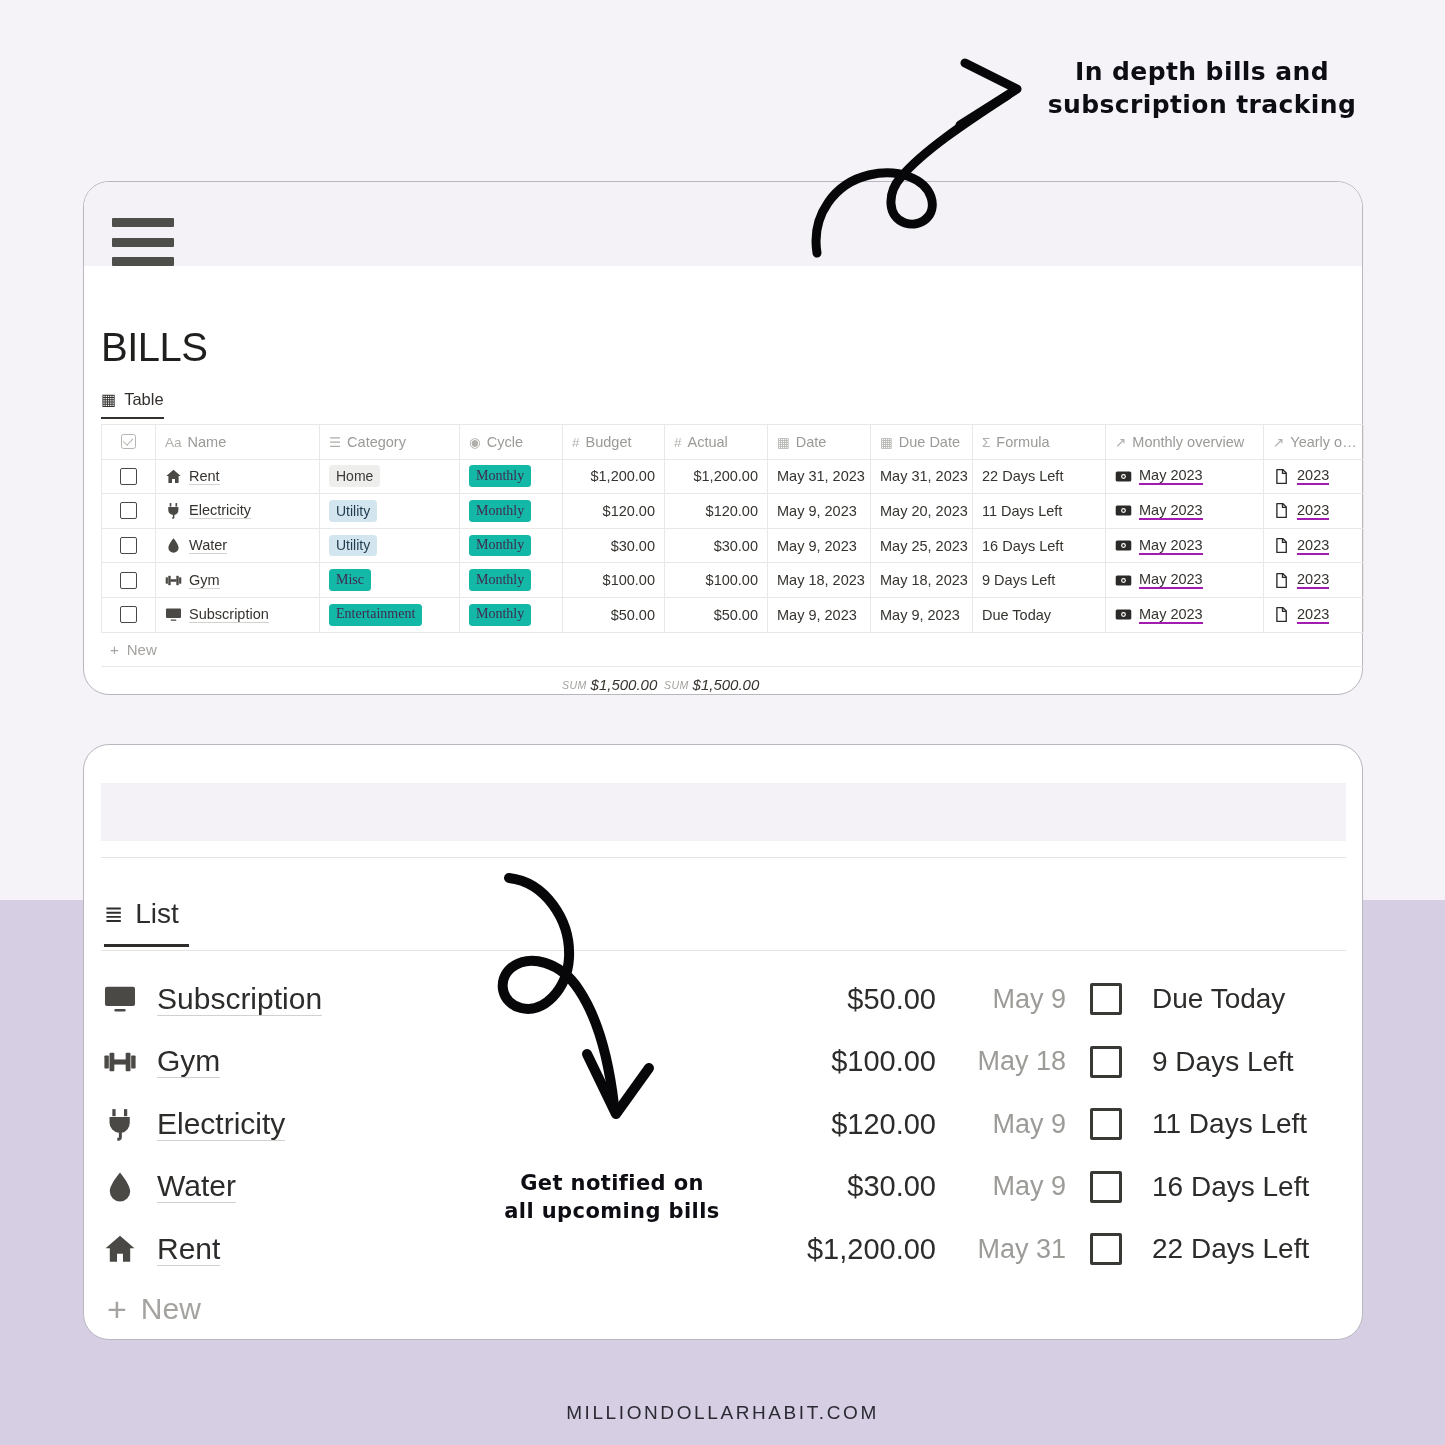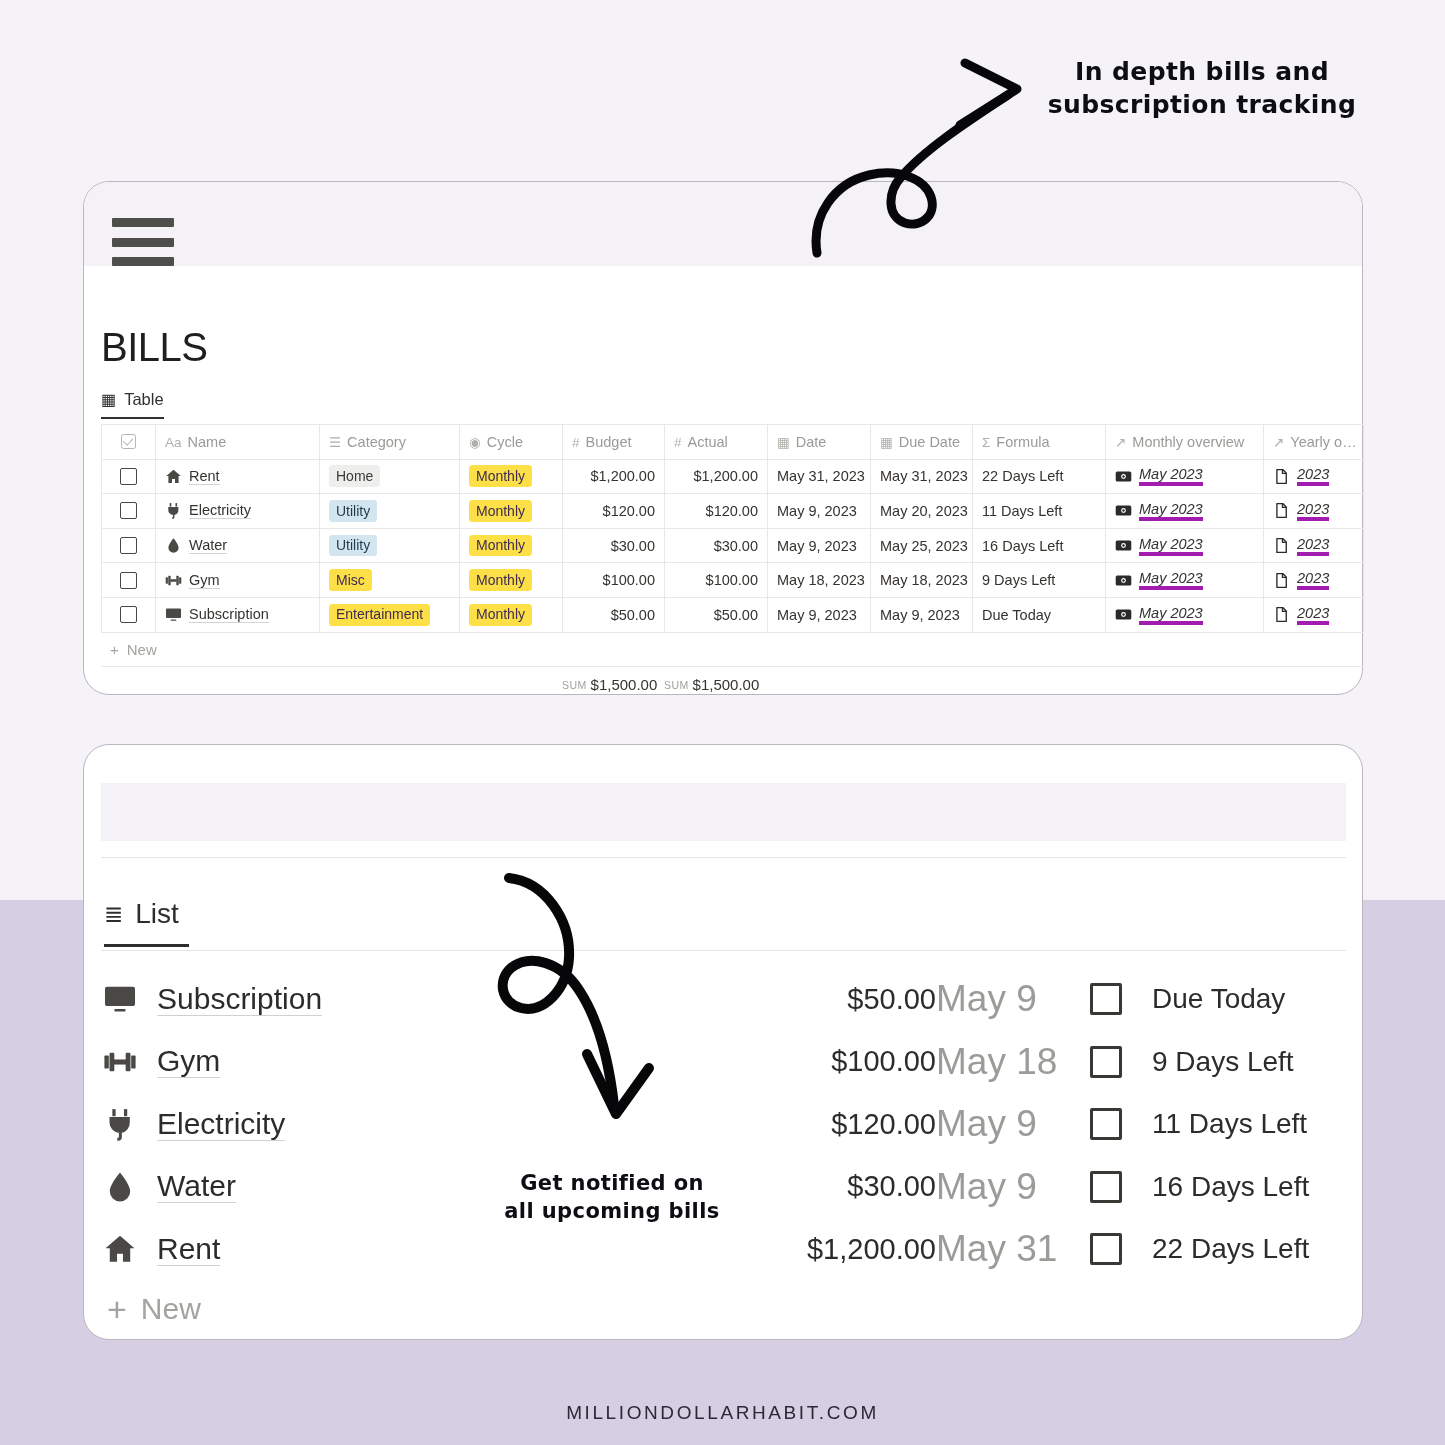--- a/index.html
+++ b/index.html
@@ -111,36 +111,36 @@
   .cellname { display: flex; align-items: center; gap: 7px; }
   .nm-ico { width: 17px; text-align:center; color:#4b4945; font-size: 15px; line-height:1; flex:0 0 auto; }
   .nm-txt { border-bottom: 1px solid #d5d3cf; }
 
   .tag {
     display: inline-block; padding: 2.5px 7px; border-radius: 3.5px;
     font-size: 14px; line-height: 1.2;
   }
   .tag-gray { background: #eeeeec; color: #3c3a37; }
   .tag-blue { background: #d3e5ef; color: #1f3b4d; }
-  .tag-purp { background: #fde047; color: #3f2b50; }
+  .tag-purp { background: #14b8a6; color: #3f2b50; font-family: Liberation Serif, serif; }
 
   .linkcell { display:flex; align-items:center; gap: 7px; }
-  .linkcell .lk { border-bottom: 4px solid #a21caf; font-style: italic; }
+  .linkcell .lk { border-bottom: 2px solid #a21caf; }
 
   .newrow {
     position: absolute; left: 101px; top: 632px; width: 1262px; height: 35px;
     border-bottom: 1px solid #e9e8e6;
     display:flex; align-items:center; gap: 8px;
     color: #a5a39f; font-size: 15px; padding-left: 9px;
   }
   .sumrow {
     position: absolute; left: 101px; top: 667px; width: 1262px; height: 34px;
     display:flex; align-items:center; font-size: 15px; color: #37342f;
   }
-  .sumcell { text-align: right; padding-right: 9px; }
+  .sumcell { text-align: right; padding-right: 9px; font-style: italic; }
   .sumcell .sl { font-size: 10.5px; color: #a3a19d; letter-spacing: .4px; margin-right: 4px; vertical-align: 1px; }
 
   
   .ub-band {
     position: absolute; left: 101px; top: 783px; width: 1245px; height: 58px;
     background: #f4f2f7;
   }
   .ub-title {
     position: absolute; left: 136px; top: 790px;
     font-size: 37px; color: #32302d; letter-spacing: -0.3px;
@@ -160,21 +160,21 @@
   }
 
   .blist { position: absolute; left: 101px; top: 968px; width: 1245px; }
   .brow {
     display: flex; align-items: center; height: 62.5px;
   }
   .b-left { display: flex; align-items: center; gap: 18px; flex: 1 1 auto; min-width:0; }
   .b-ico { width: 38px; text-align: left; color: #4a4845; font-size: 32px; line-height: 1; }
   .b-name { font-size: 30px; color: #2e2c2a; border-bottom: 1.6px solid #d3d1cd; line-height: 1.08; }
   .b-amt { width: 215px; text-align: right; font-size: 29px; color: #2e2c2a; }
-  .b-date { width: 130px; font-size: 37px; color: #9d9b98; }
+  .b-date { width: 130px; text-align: right; font-size: 27px; color: #9d9b98; }
   .b-chk {
     width: 80px; display:flex; justify-content:center;
   }
   .b-chk i {
     display:block; width: 32px; height: 32px;
     border: 3px solid #3a3835; border-radius: 2px;
   }
   .b-status { width: 200px; text-align: left; font-size: 28px; color: #2e2c2a; padding-left: 6px; }
   .b-new {
     position: absolute; left: 107px; top: 1292px;

